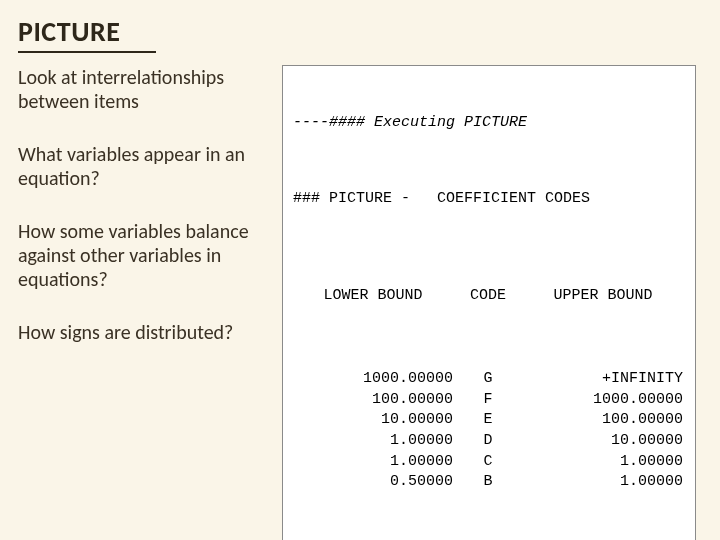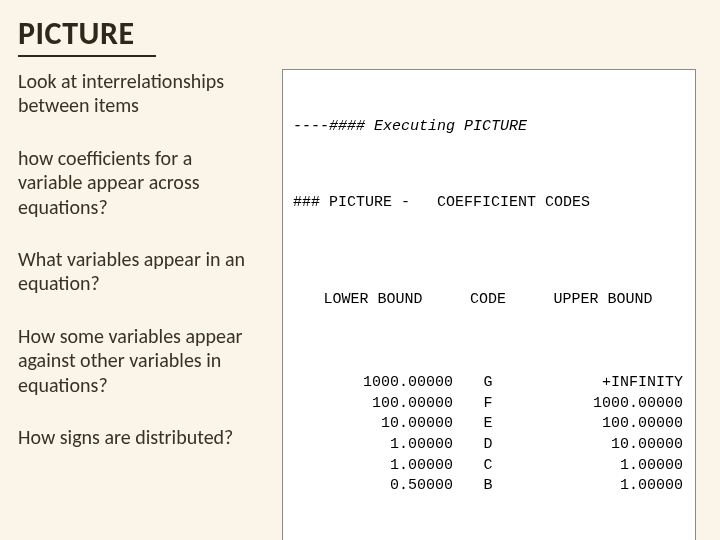--- a/index.html
+++ b/index.html
@@ -13,21 +13,21 @@
     overflow: hidden;
   }
   .slide {
     position: relative;
     width: 720px;
     height: 540px;
     box-sizing: border-box;
     padding: 14px 18px;
   }
   .title {
-    font-size: 32px;
+    font-size: 28px;
     font-weight: 700;
     letter-spacing: 0.5px;
     margin: 0 0 2px 0;
     color: #2e271a;
   }
   .title-underline {
     height: 2px;
     width: 138px;
     background: #2e271a;
     margin-bottom: 12px;
@@ -83,23 +83,22 @@
 
 <div class="slide">
 
   <div class="title">PICTURE</div>
   <div class="title-underline"></div>
 
   <div class="body">
 
     <div class="left">
       <p>Look at interrelationships between items</p>
-      <p>how coefficients for a variable appear across equations?</p>
       <p>What variables appear in an equation?</p>
-      <p>How some variables appear against other variables in equations?</p>
+      <p>How some variables balance against other variables in equations?</p>
       <p>How signs are distributed?</p>
     </div>
 
     <div class="right">
       <div class="terminal">
         <div class="term-hdr">----#### Executing PICTURE</div>
         <div class="term-sub">### PICTURE -   COEFFICIENT CODES</div>
 
         <div class="row thead">
           <div class="c-lb">LOWER BOUND</div>

